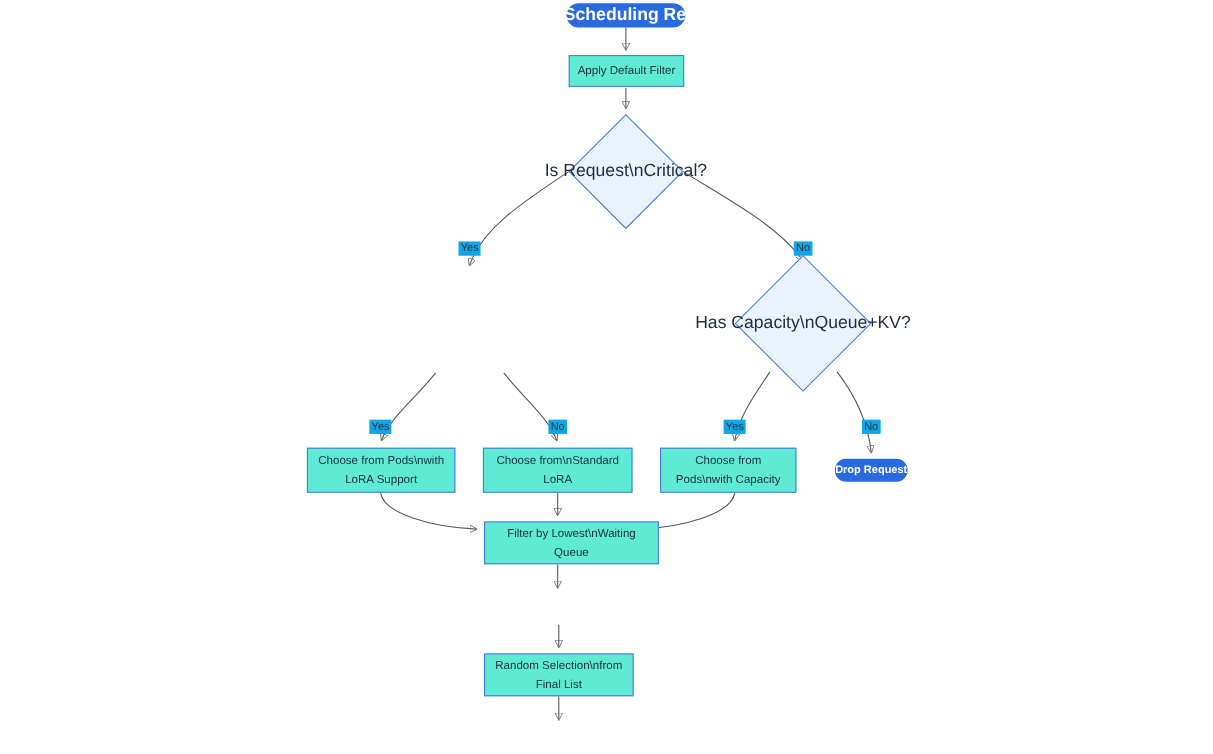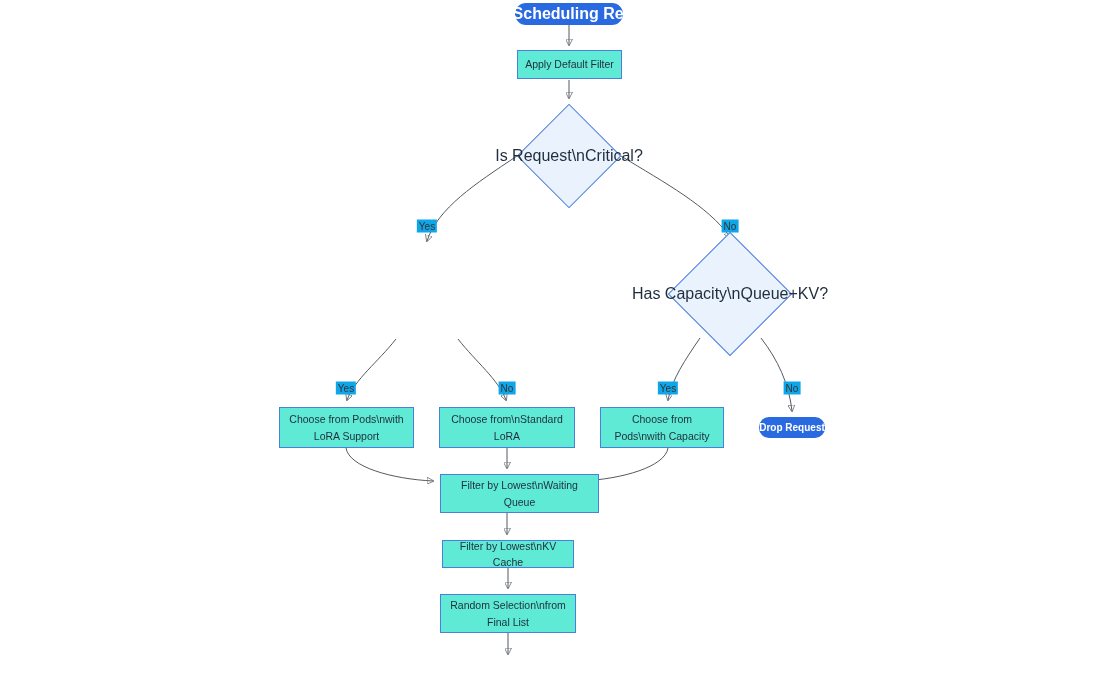--- a/index.html
+++ b/index.html
@@ -148,23 +148,20 @@
   </div>
 
   <div class="node pill" id="n-drop">
     <span>Drop Request</span>
   </div>
 
   <div class="node rect" id="n-filter-waiting">
     <span>Filter by Lowest\nWaiting Queue</span>
   </div>
 
-  <div class="node rect" id="n-filter-kv">
-    <span>Filter by Lowest\nKV Cache</span>
-  </div>
 
   <div class="node rect" id="n-random">
     <span>Random Selection\nfrom Final List</span>
   </div>
 
   <div class="node pill" id="n-end">
     <span>End</span>
   </div>
 
   <span class="edge-label" id="el-critical-yes">Yes</span>

